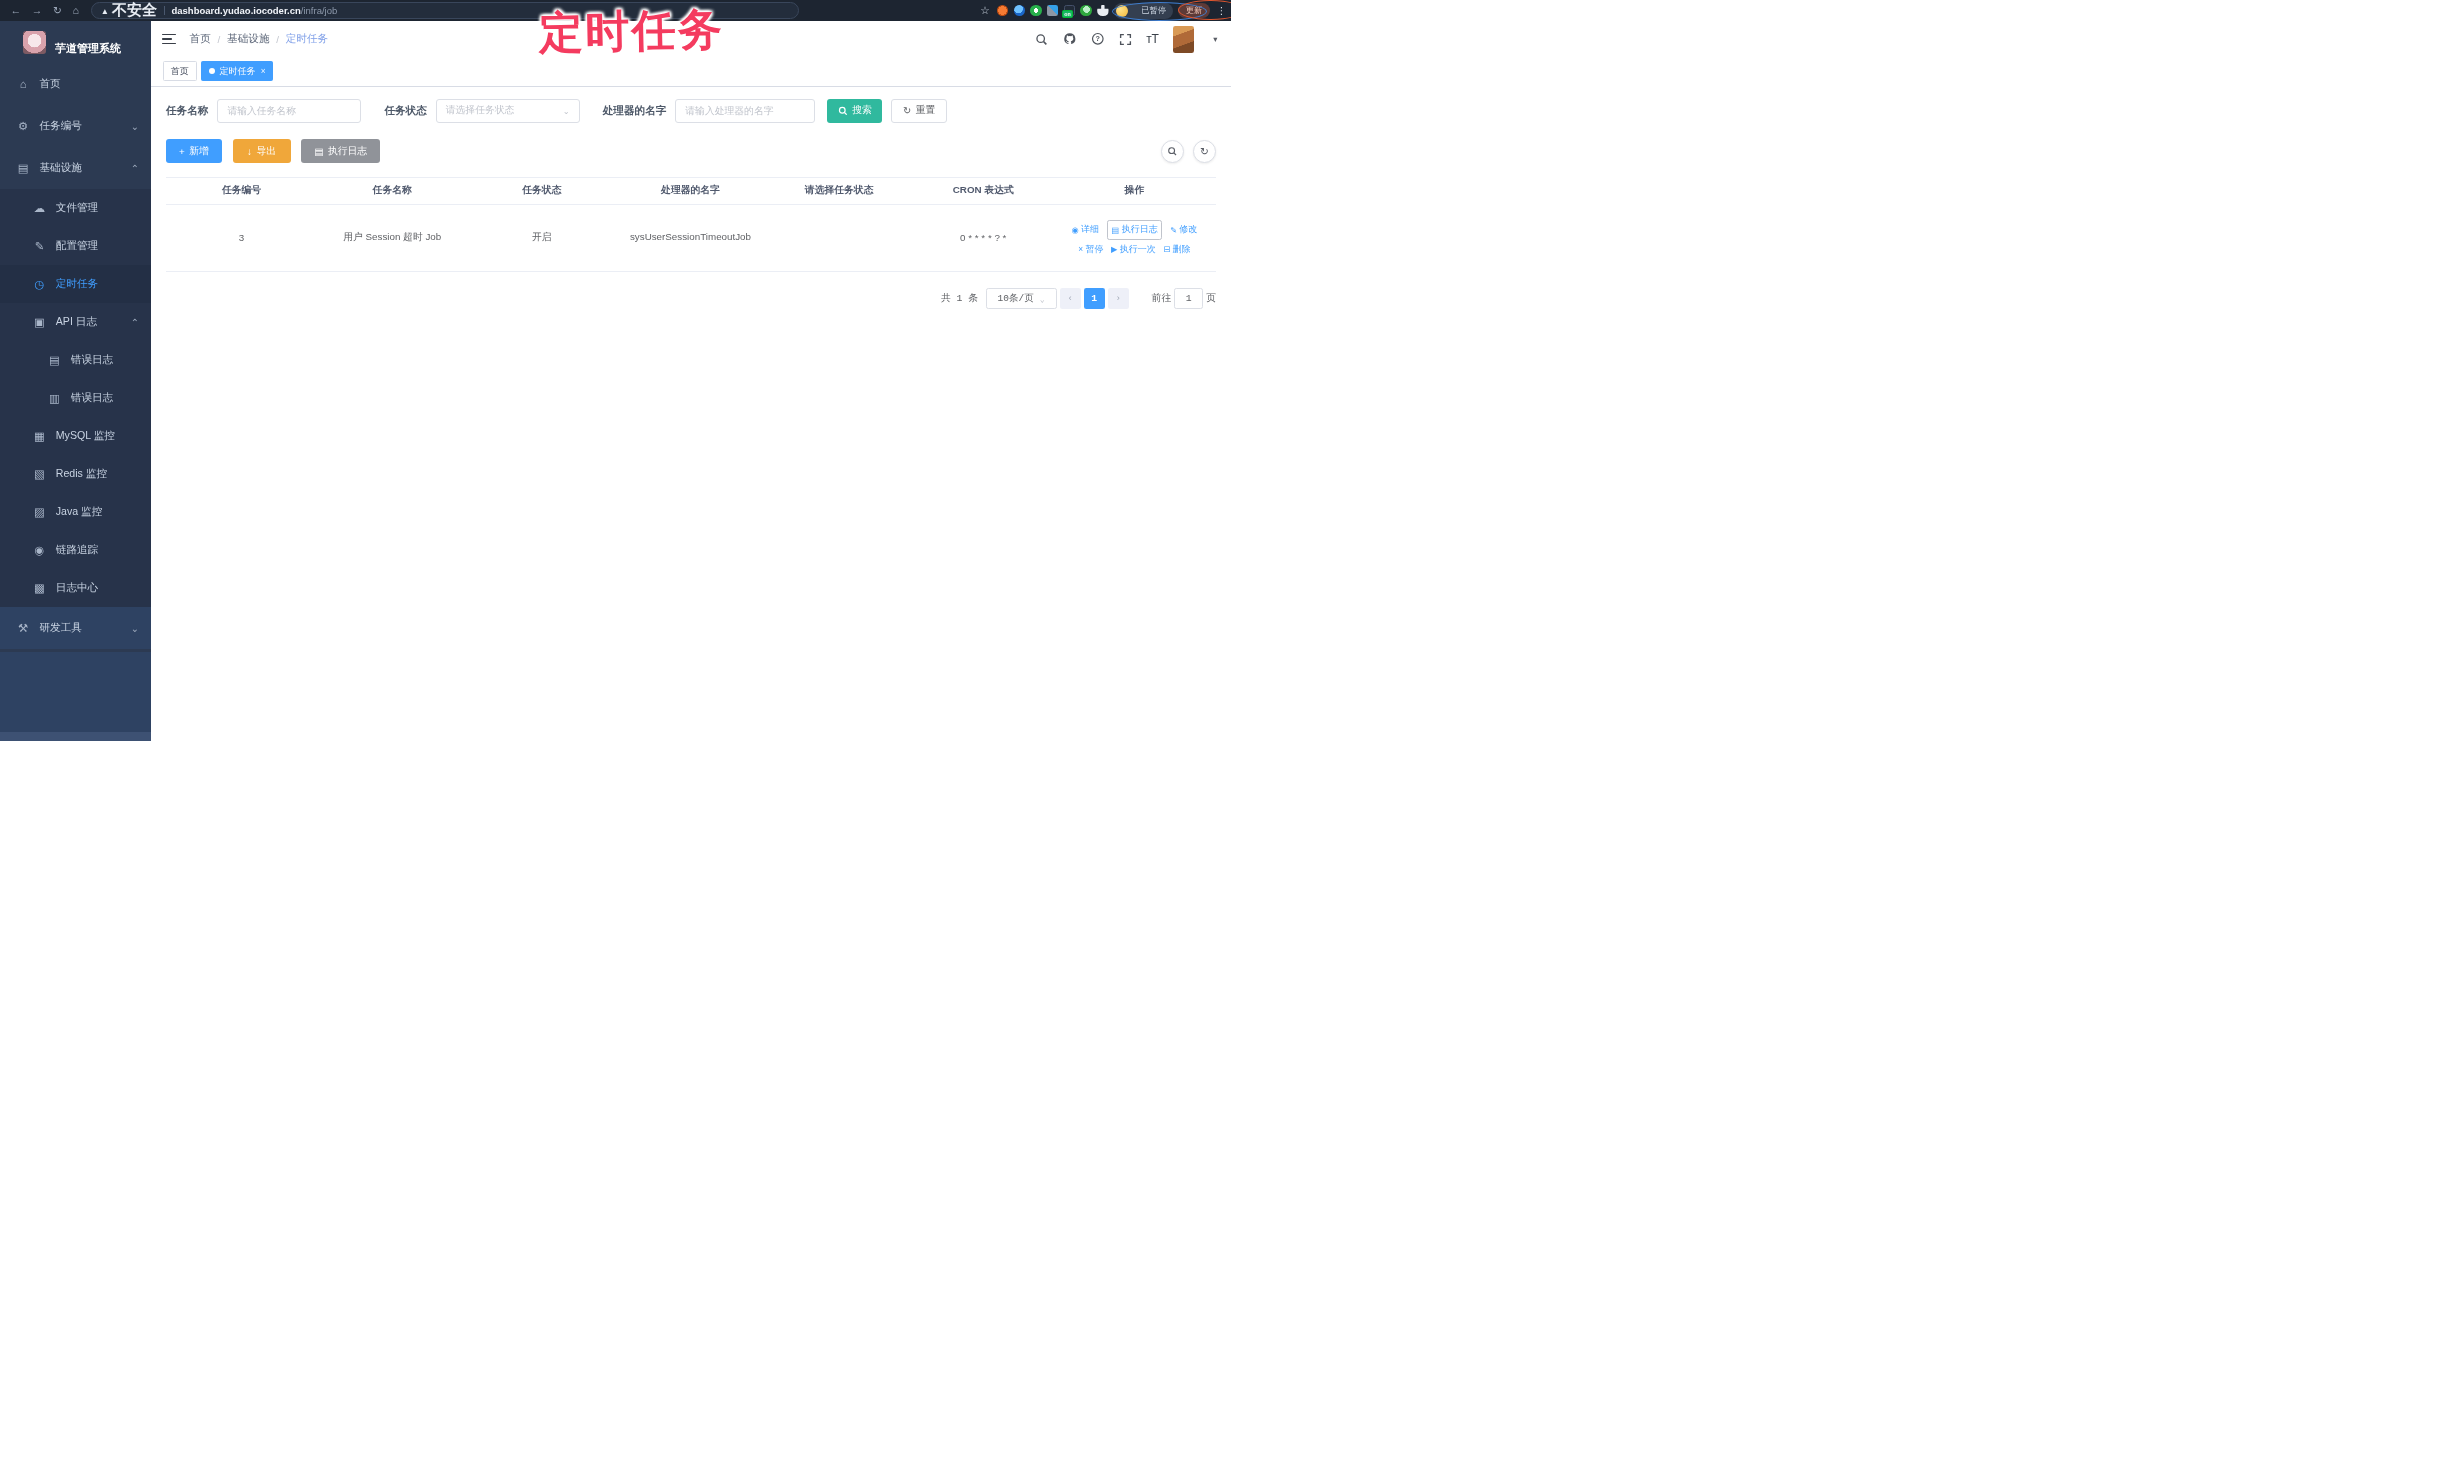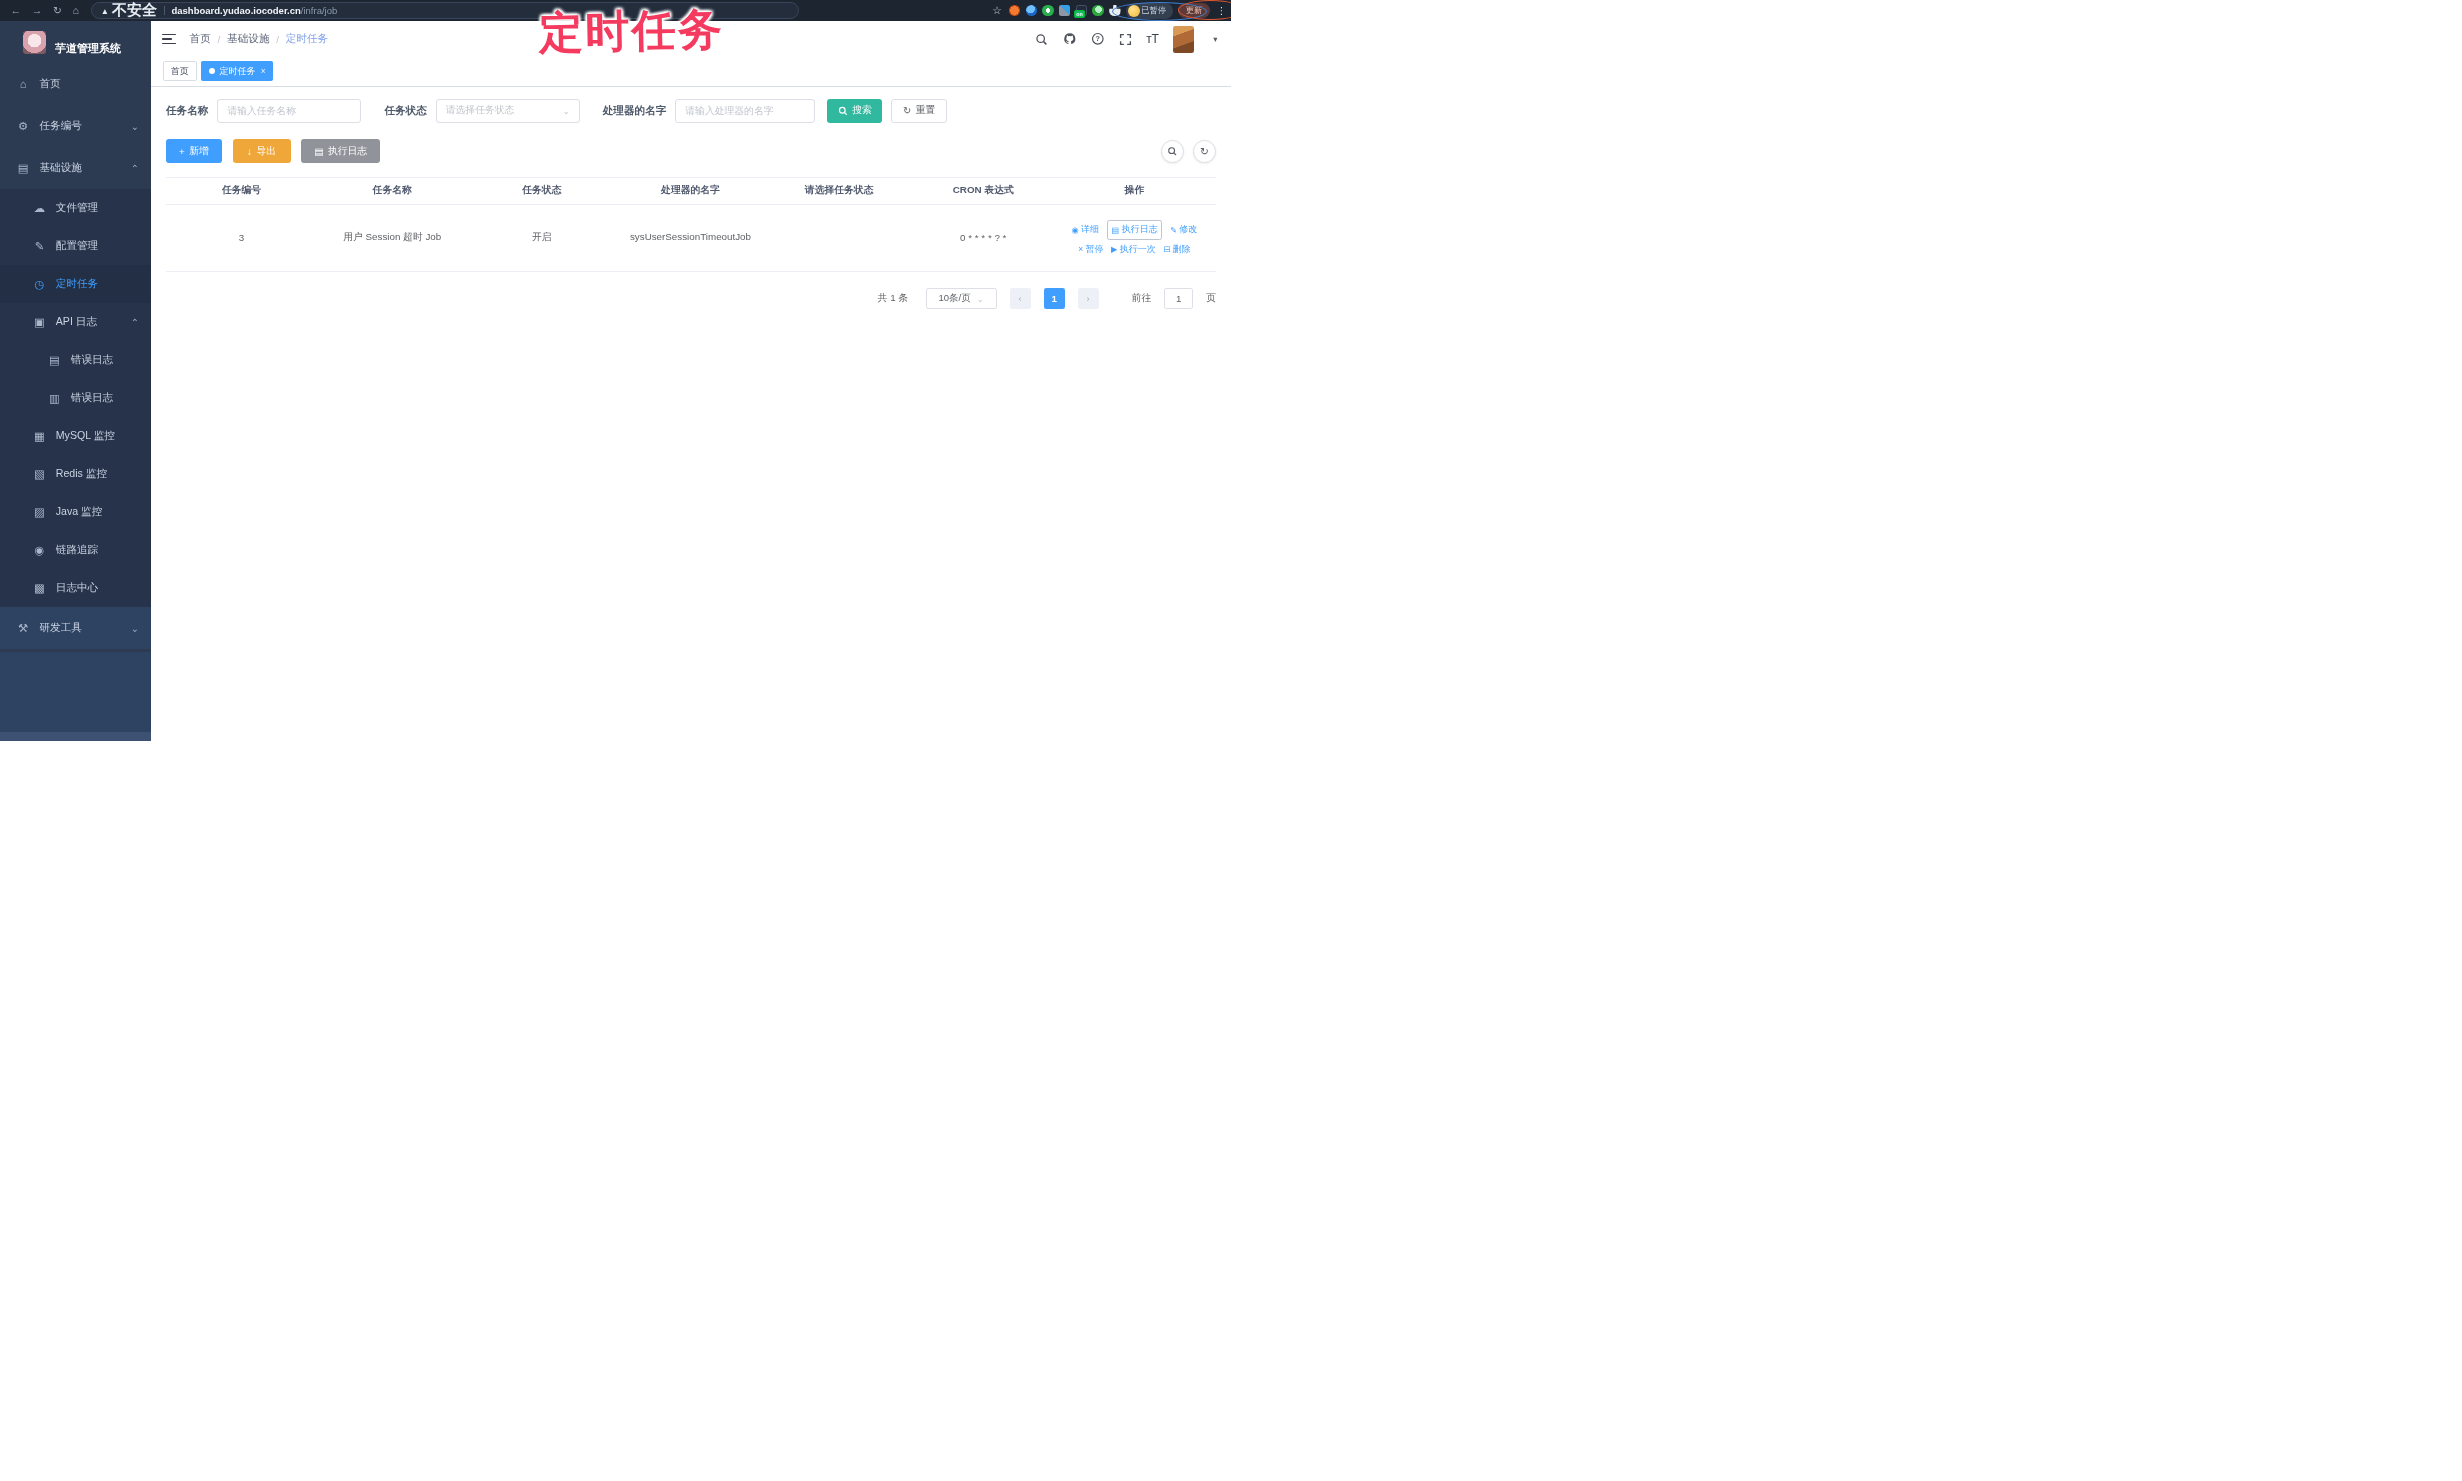--- a/index.html
+++ b/index.html
@@ -13,21 +13,21 @@
   .omni-warn { color:#e8edf4; font-size:8.3px; font-weight:bold; margin-right:3px; }
   .omni-sec { color:#e8edf4; font-size:15px; font-weight:bold; }
   .omni-div { width:0.8px; height:9px; background:#4a586e; margin:0 6.8px; }
   .omni-url { color:#f2f5fa; font-size:9.5px; font-weight:bold; }
   .omni-path { color:#8d99ab; font-weight:normal; }
   .chrome-right { position:absolute; right:4.5px; top:0; height:21px; display:flex; align-items:center; gap:5.3px; }
   .ext { width:11.4px; height:11.4px; border-radius:50%; display:inline-block; position:relative; }
   .ext.star { background:transparent; color:#cfd8e4; font-size:10.6px; line-height:11.4px; }
   .ext.sq { border-radius:2.3px; }
   .ext .onbadge { position:absolute; left:-3px; bottom:-3px; background:#18b663; color:#fff; font-size:5.3px; line-height:6px; padding:0 1.5px; border:0.8px solid #0b3; border-radius:1.5px; font-weight:bold;}
-  .profile-chip { display:flex; align-items:center; gap:1px; background:#343f50; border-radius:8.3px; height:16px; padding:0 6.8px 0 2.3px; }
+  .profile-chip { display:flex; align-items:center; gap:13px; background:#343f50; border-radius:8.3px; height:16px; padding:0 6.8px 0 2.3px; }
   .profile-face { width:12px; height:12px; border-radius:50%; background:radial-gradient(circle at 35% 35%, #ffe38a, #f2b73a); }
   .profile-txt { color:#cdd6e2; font-size:8.3px; }
   .update-pill { background:#5d3a37; color:#eec6b8; font-size:8.3px; height:15px; line-height:15px; padding:0 7.6px; border-radius:7.6px; }
   .kebab { color:#dfe5ec; font-size:9.8px; letter-spacing:0; margin-left:1.5px; }
   .oval { position:absolute; border-radius:50%; pointer-events:none; z-index:9; }
   .oval.blue { left:1112px; top:1.5px; width:95px; height:19px; border:1.9px solid #3f7fd2; }
   .oval.orange { left:1178px; top:0px; width:65px; height:20.4px; border:1.9px solid #e0562e; }
 
   
   .annotation { position:absolute; left:539px; top:1.5px; z-index:50; font-size:44px; font-weight:bold; letter-spacing:2.3px; color:#f43b5f; transform:rotate(-1.2deg);
@@ -96,21 +96,21 @@
 
   table.grid { margin-top:13.6px; width:100%; border-collapse:collapse; table-layout:fixed; }
   .grid th { border-top:0.8px solid #ebeef5; height:27px; font-size:9.8px; color:#515a6e; font-weight:bold; text-align:center; }
   .grid td { height:67px; border-top:0.8px solid #ebeef5; border-bottom:0.8px solid #ebeef5; text-align:center; font-size:9.8px; color:#606266; vertical-align:middle; }
   .handler-wrap { display:inline-block; width:129px; word-break:break-all; line-height:1.7; }
   .ops-line { display:flex; align-items:center; justify-content:center; gap:7.6px; margin:3px 0; }
   .op-link { color:#409eff; font-size:9px; cursor:pointer; white-space:nowrap; display:inline-flex; align-items:center; gap:2.3px; }
   .op-link.boxed { border:0.8px solid #c0c4cc; border-radius:2.3px; padding:2.3px 3.8px; }
   .op-ico { font-size:8.3px; }
 
-  .pagination { margin-top:16.7px; display:flex; align-items:center; justify-content:flex-end; font-size:9.8px; color:#606266; gap:13px; }
+  .pagination { margin-top:16.7px; display:flex; align-items:center; justify-content:flex-end; font-size:9.8px; color:#606266; gap:3px;font-family:Liberation Mono, monospace; }
   .pg-total { margin-right:4.5px; }
   .pg-size { width:71px; height:21px; border:0.8px solid #dcdfe6; border-radius:2.3px; display:flex; align-items:center; justify-content:center; gap:6px; color:#606266; cursor:pointer; font-size:9.5px; }
   .pg-size .chev2 { color:#c0c4cc; font-size:8.3px; }
   .pg-btn { width:21px; height:21px; border-radius:2.3px; background:#eef0f8; color:#a3aab8; display:flex; align-items:center; justify-content:center; font-size:9px; cursor:pointer; }
   .pg-page { width:21px; height:21px; border-radius:2.3px; background:#409eff; color:#fff; display:flex; align-items:center; justify-content:center; font-size:9.8px; font-weight:bold; cursor:pointer; }
   .pg-goto { margin-left:20px; }
   .pg-input { width:29px; height:21px; border:0.8px solid #dcdfe6; border-radius:2.3px; text-align:center; font-size:9.8px; color:#606266; outline:none; font-family:inherit; }
 </style>
 </head>
 <body>

